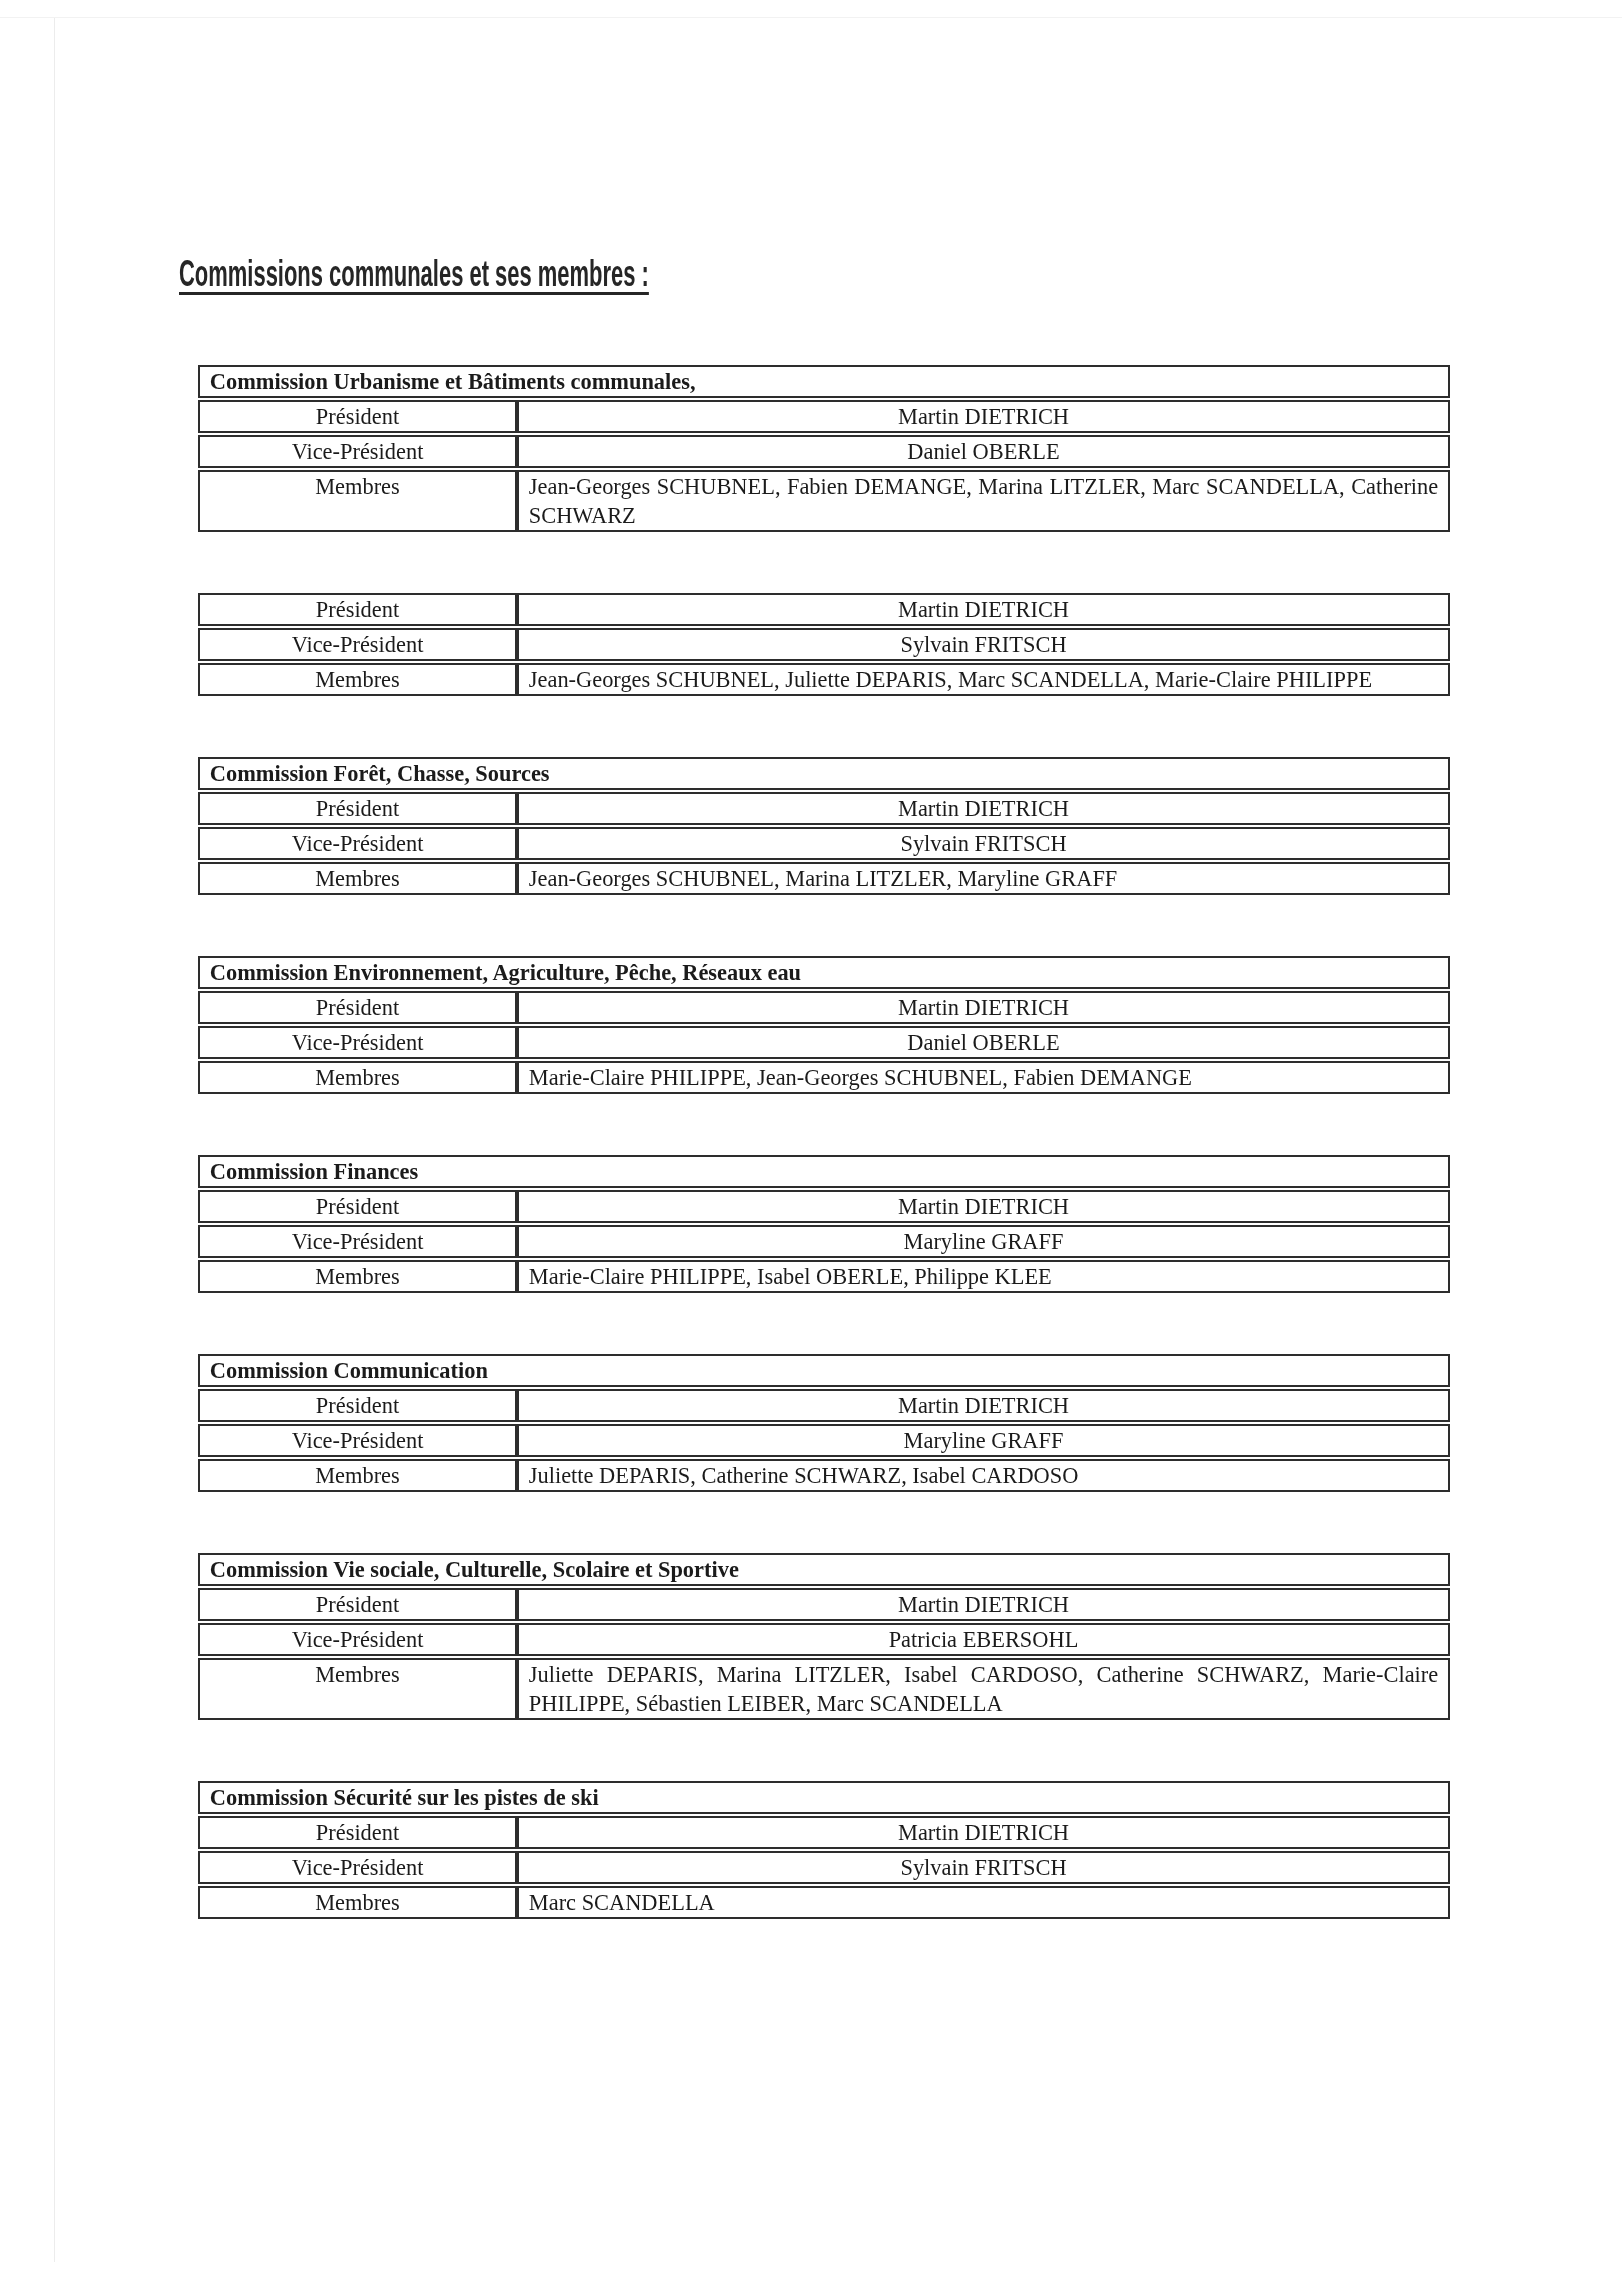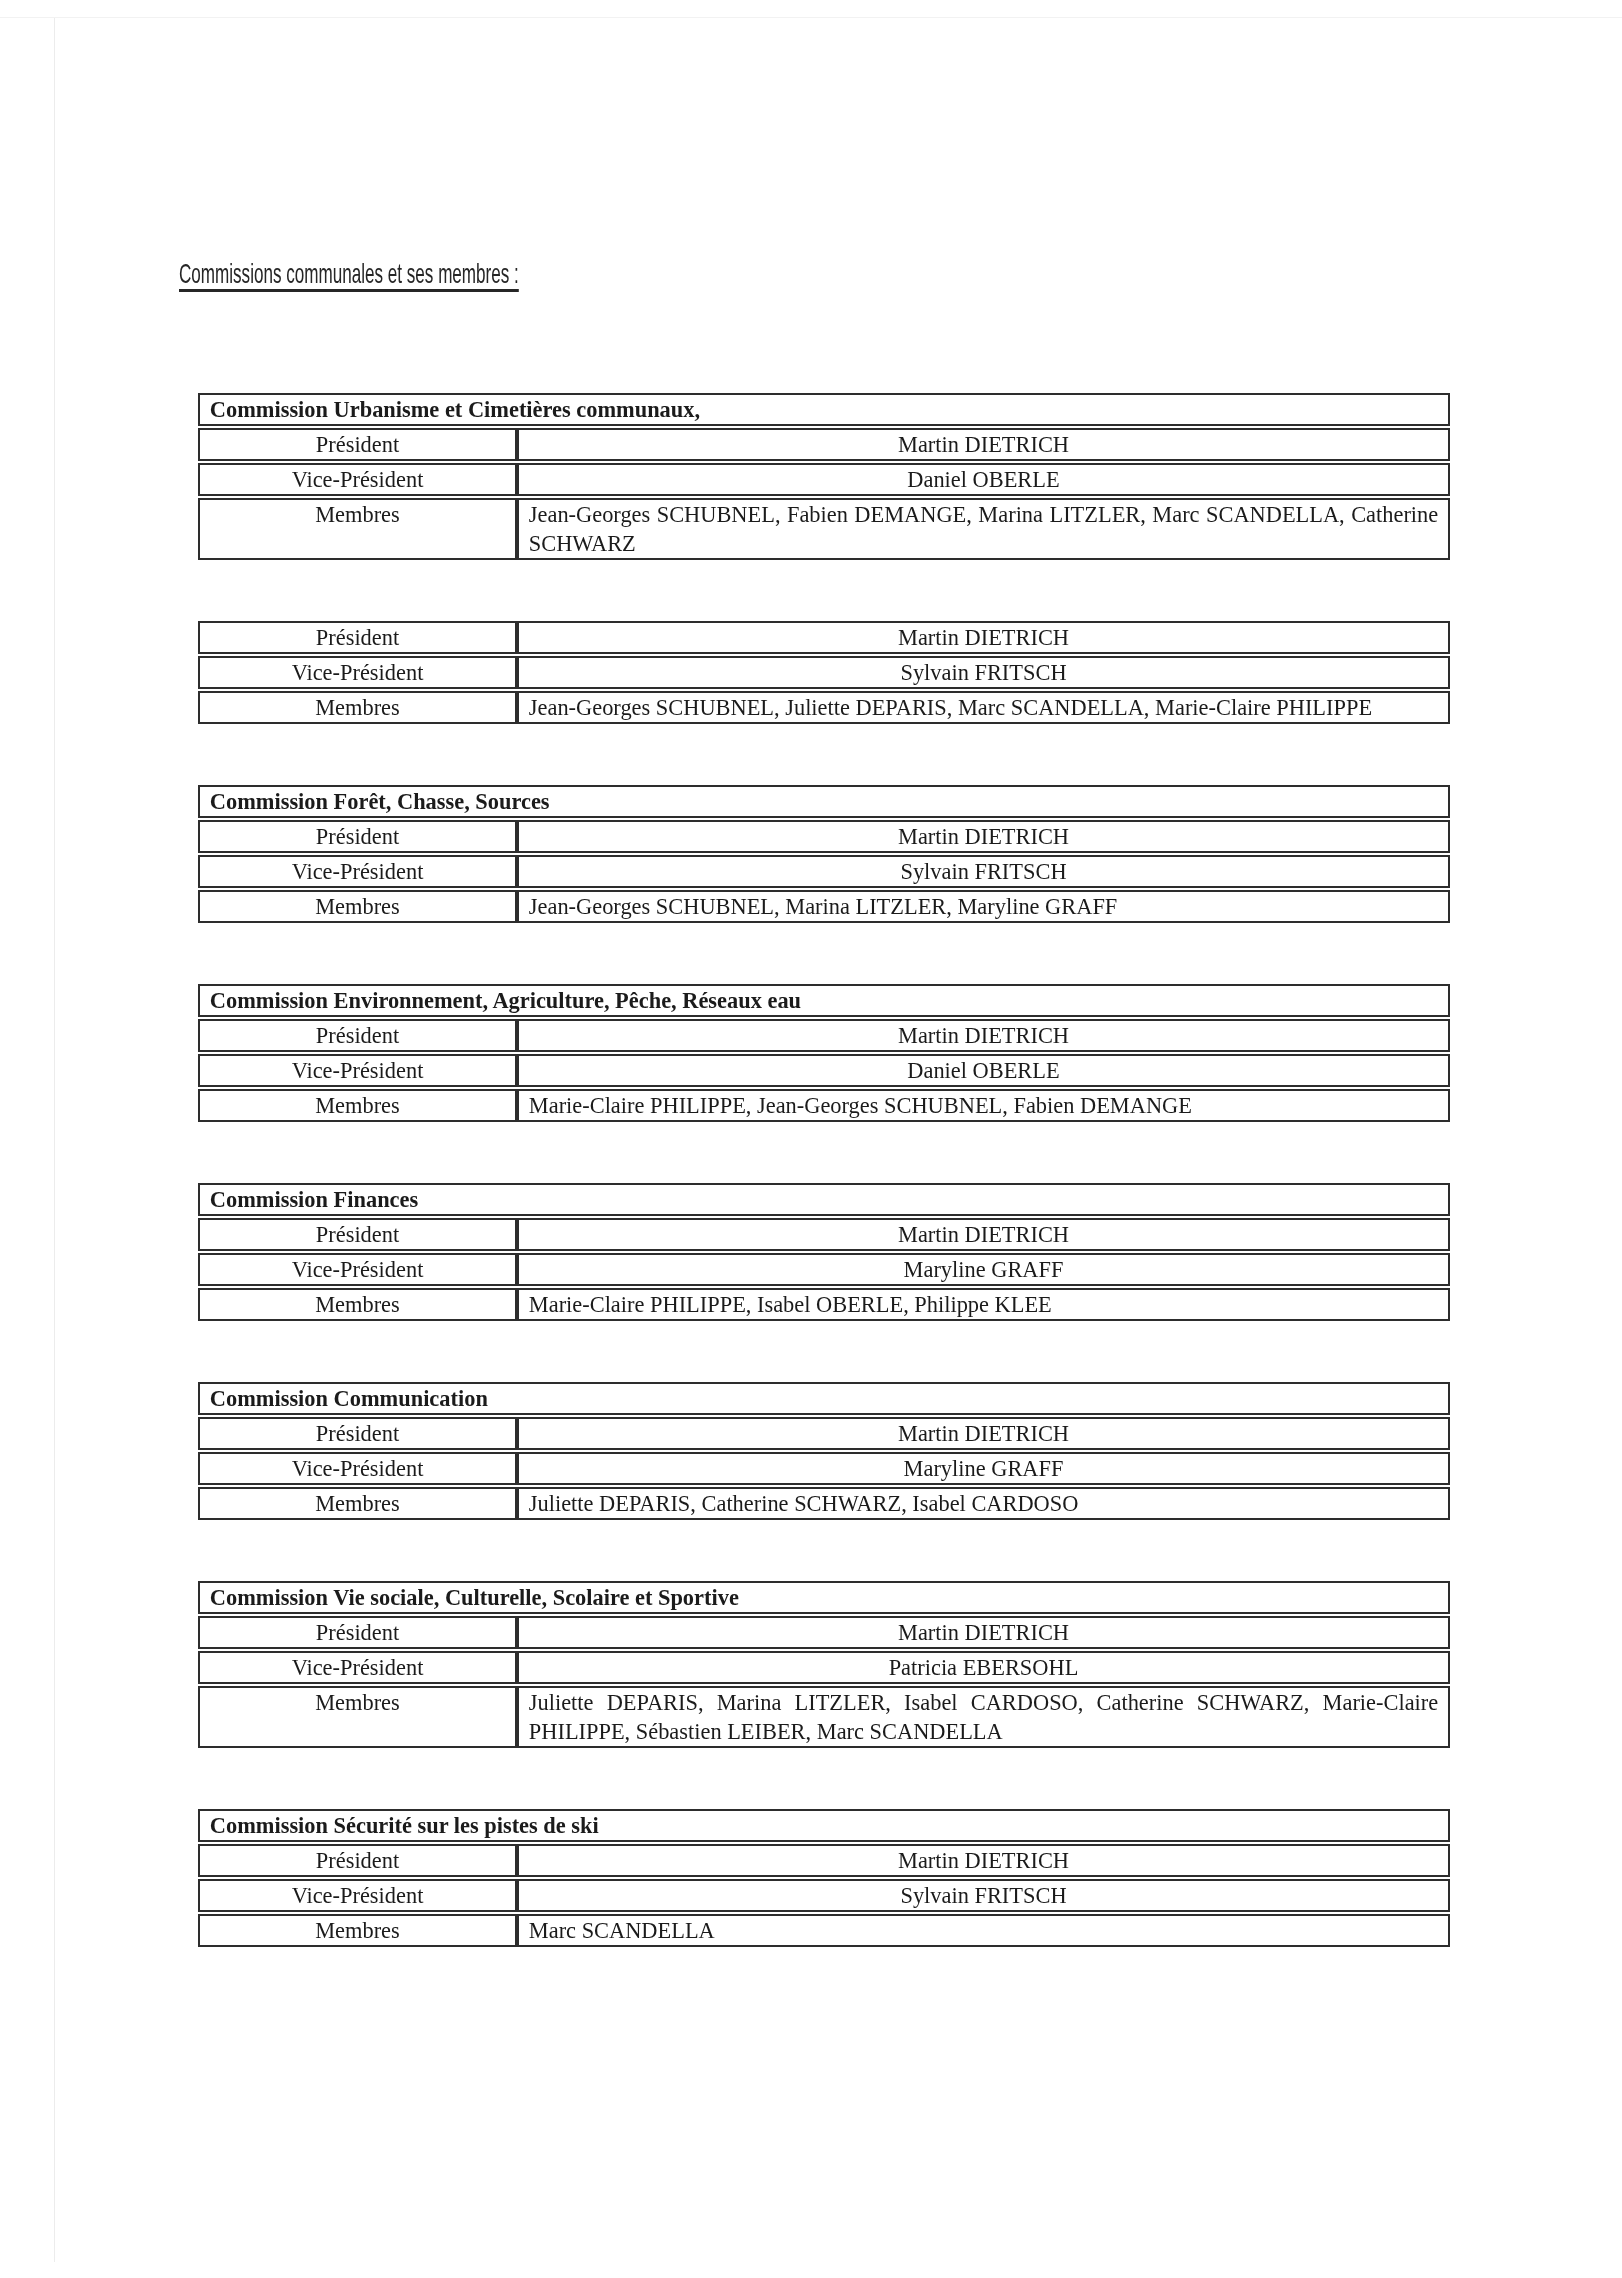--- a/index.html
+++ b/index.html
@@ -20,24 +20,24 @@
     position: absolute; left: 0; right: 0; top: 16.6px;
     height: 1px; background: #f2f2f2;
   }
   .page {
     position: absolute;
     left: 198px;
     top: 252px;
     width: 1252px;
   }
   h1.doc-title {
-    margin: 0 0 96px -19.5px;
+    margin: 0 0 68px -19.5px;
     font-family: "Liberation Sans", sans-serif;
-    font-weight: 400;
-    font-size: 28px;
+    font-weight: 700;
+    font-size: 36px;
     line-height: 43px;
     color: #262626;
     white-space: nowrap;
   }
   h1.doc-title .squeeze {
     display: inline-block;
     transform: scaleX(0.61);
     transform-origin: 0 50%;
     text-decoration: underline;
     text-decoration-thickness: 2.9px;
@@ -82,21 +82,21 @@
 
   <h1 class="doc-title"><span class="squeeze">Commissions communales et ses membres :</span></h1>
 
   <table class="commission">
     <colgroup>
         <col class="c-label">
         <col>
       </colgroup>
     <tbody>
         <tr>
-      <td class="t-title" colspan="2">Commission Urbanisme et Cimetières communaux,</td>
+      <td class="t-title" colspan="2">Commission Urbanisme et Bâtiments communales,</td>
     </tr>
     <tr>
       <td class="t-label">Président</td>
       <td class="t-value">Martin DIETRICH</td>
     </tr>
     <tr>
       <td class="t-label">Vice-Président</td>
       <td class="t-value">Daniel OBERLE</td>
     </tr>
     <tr class="r-membres">

